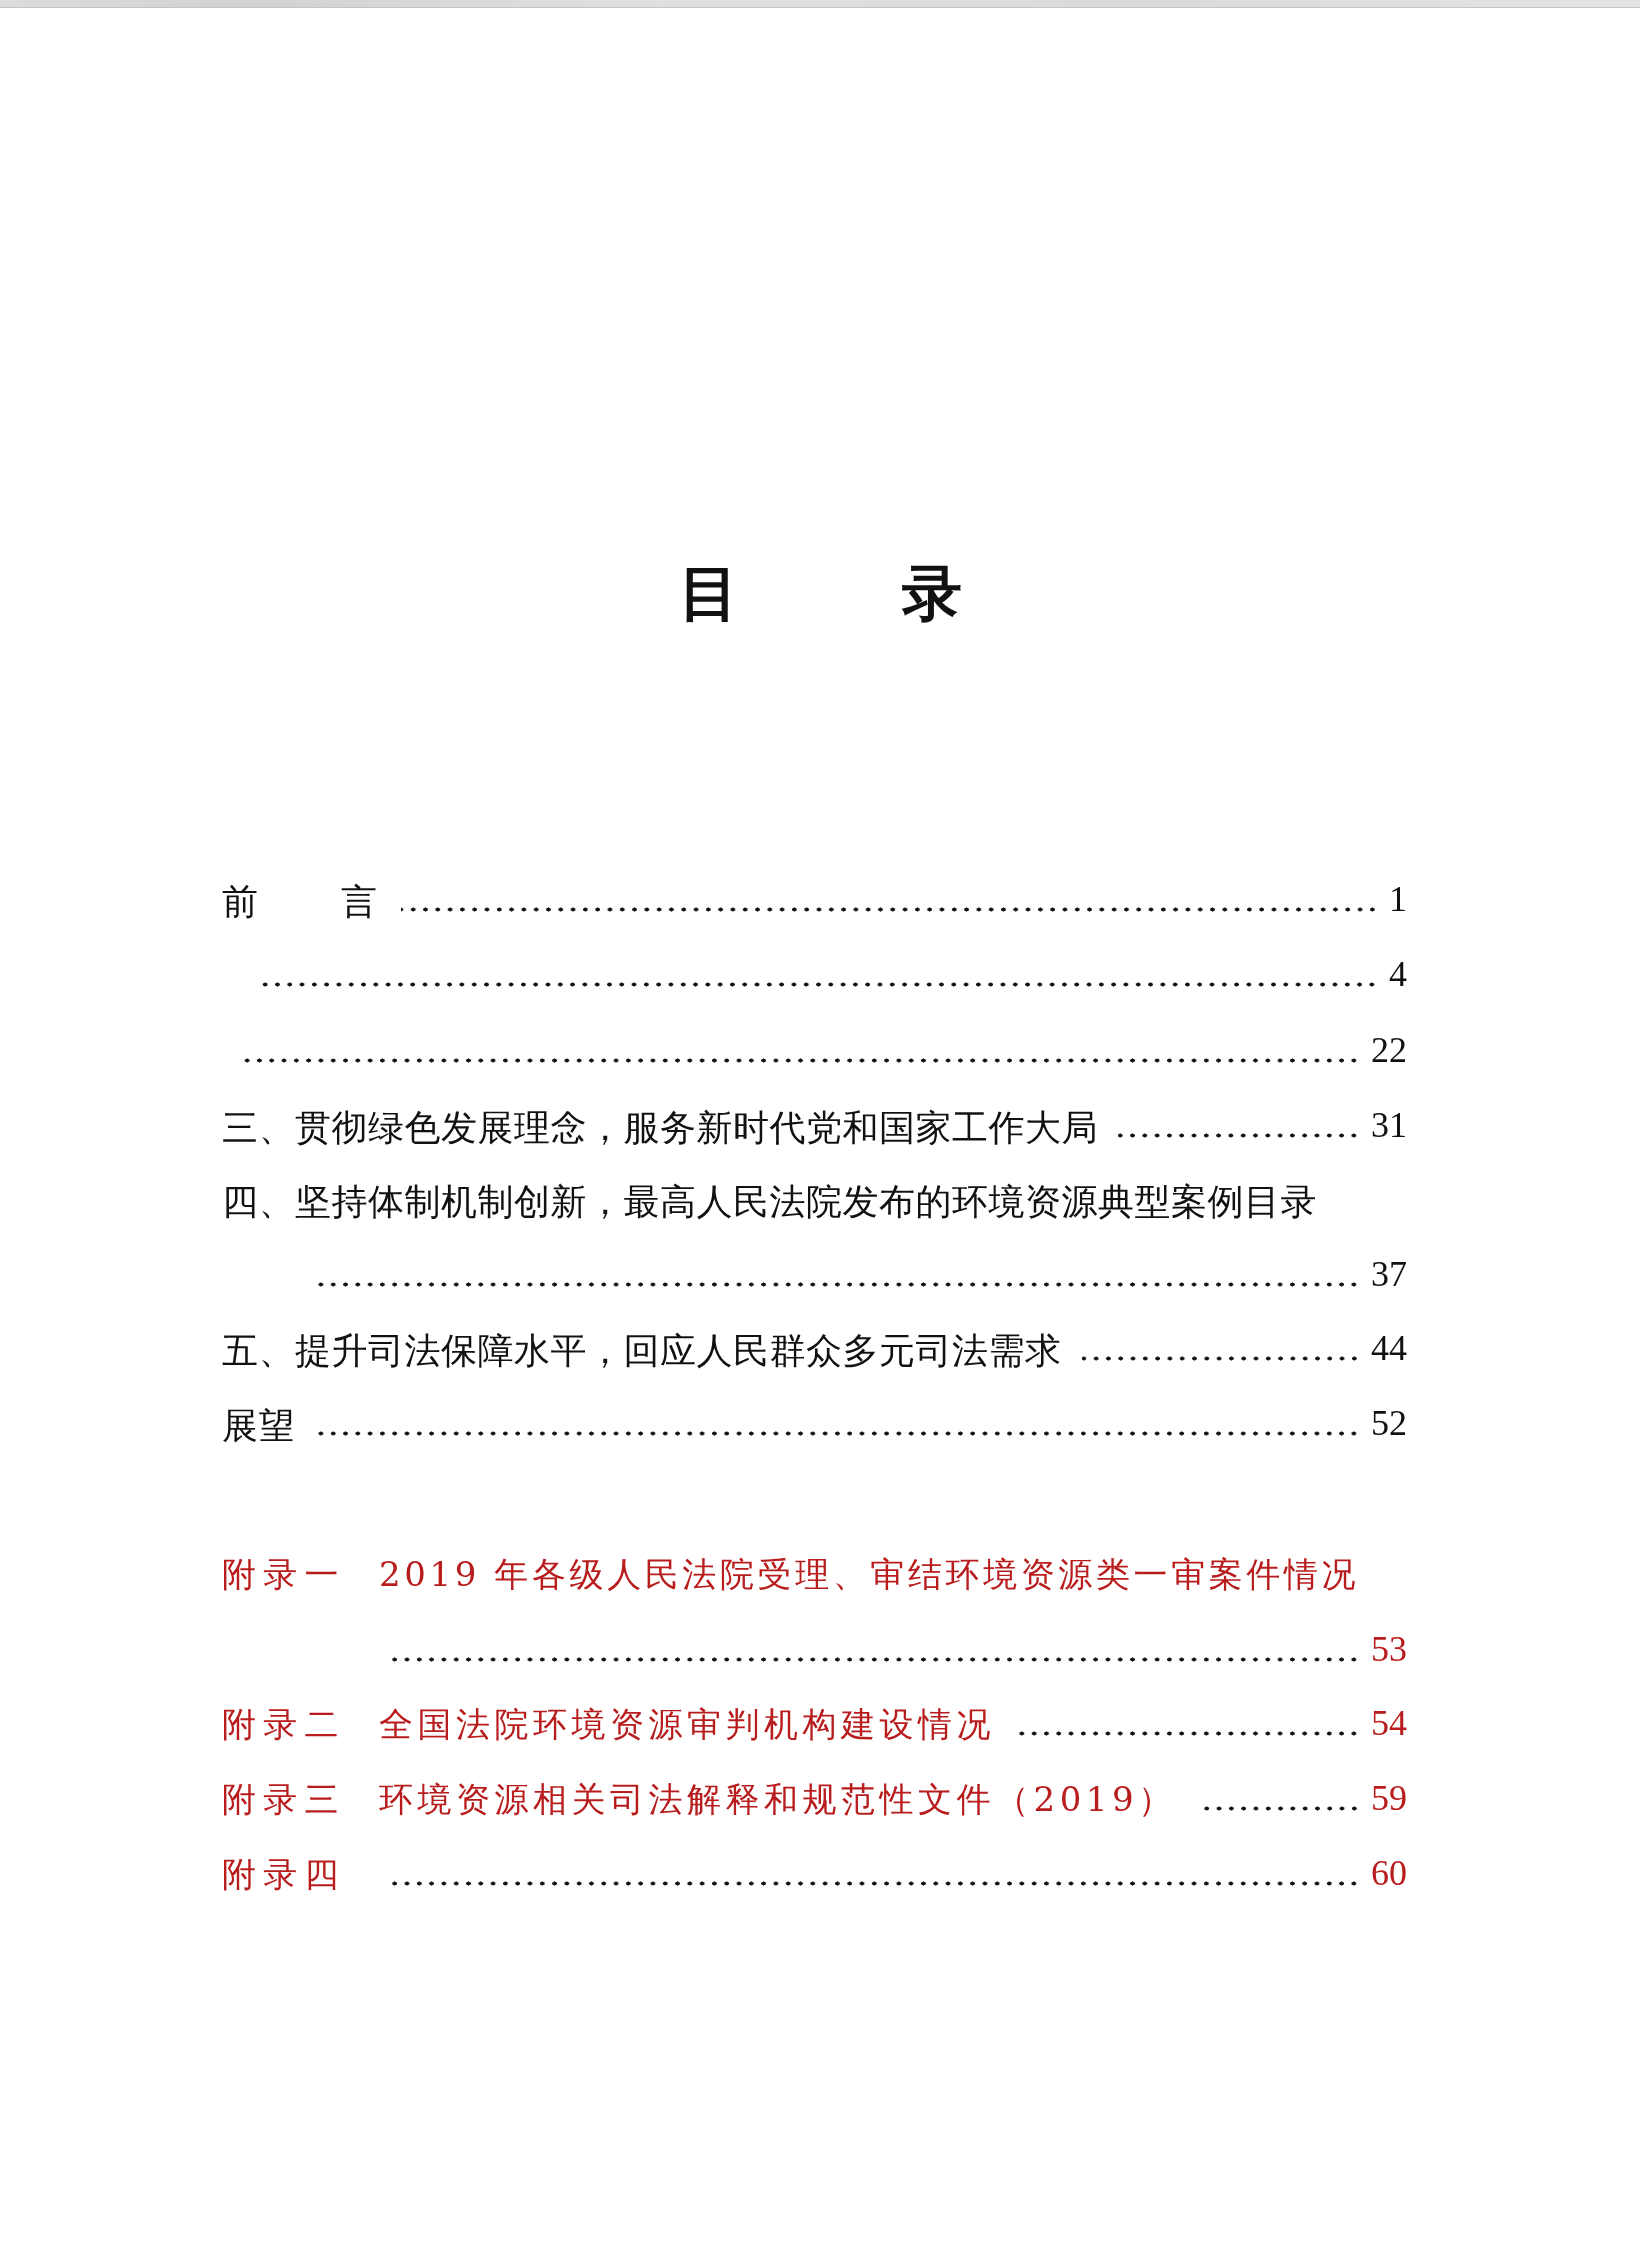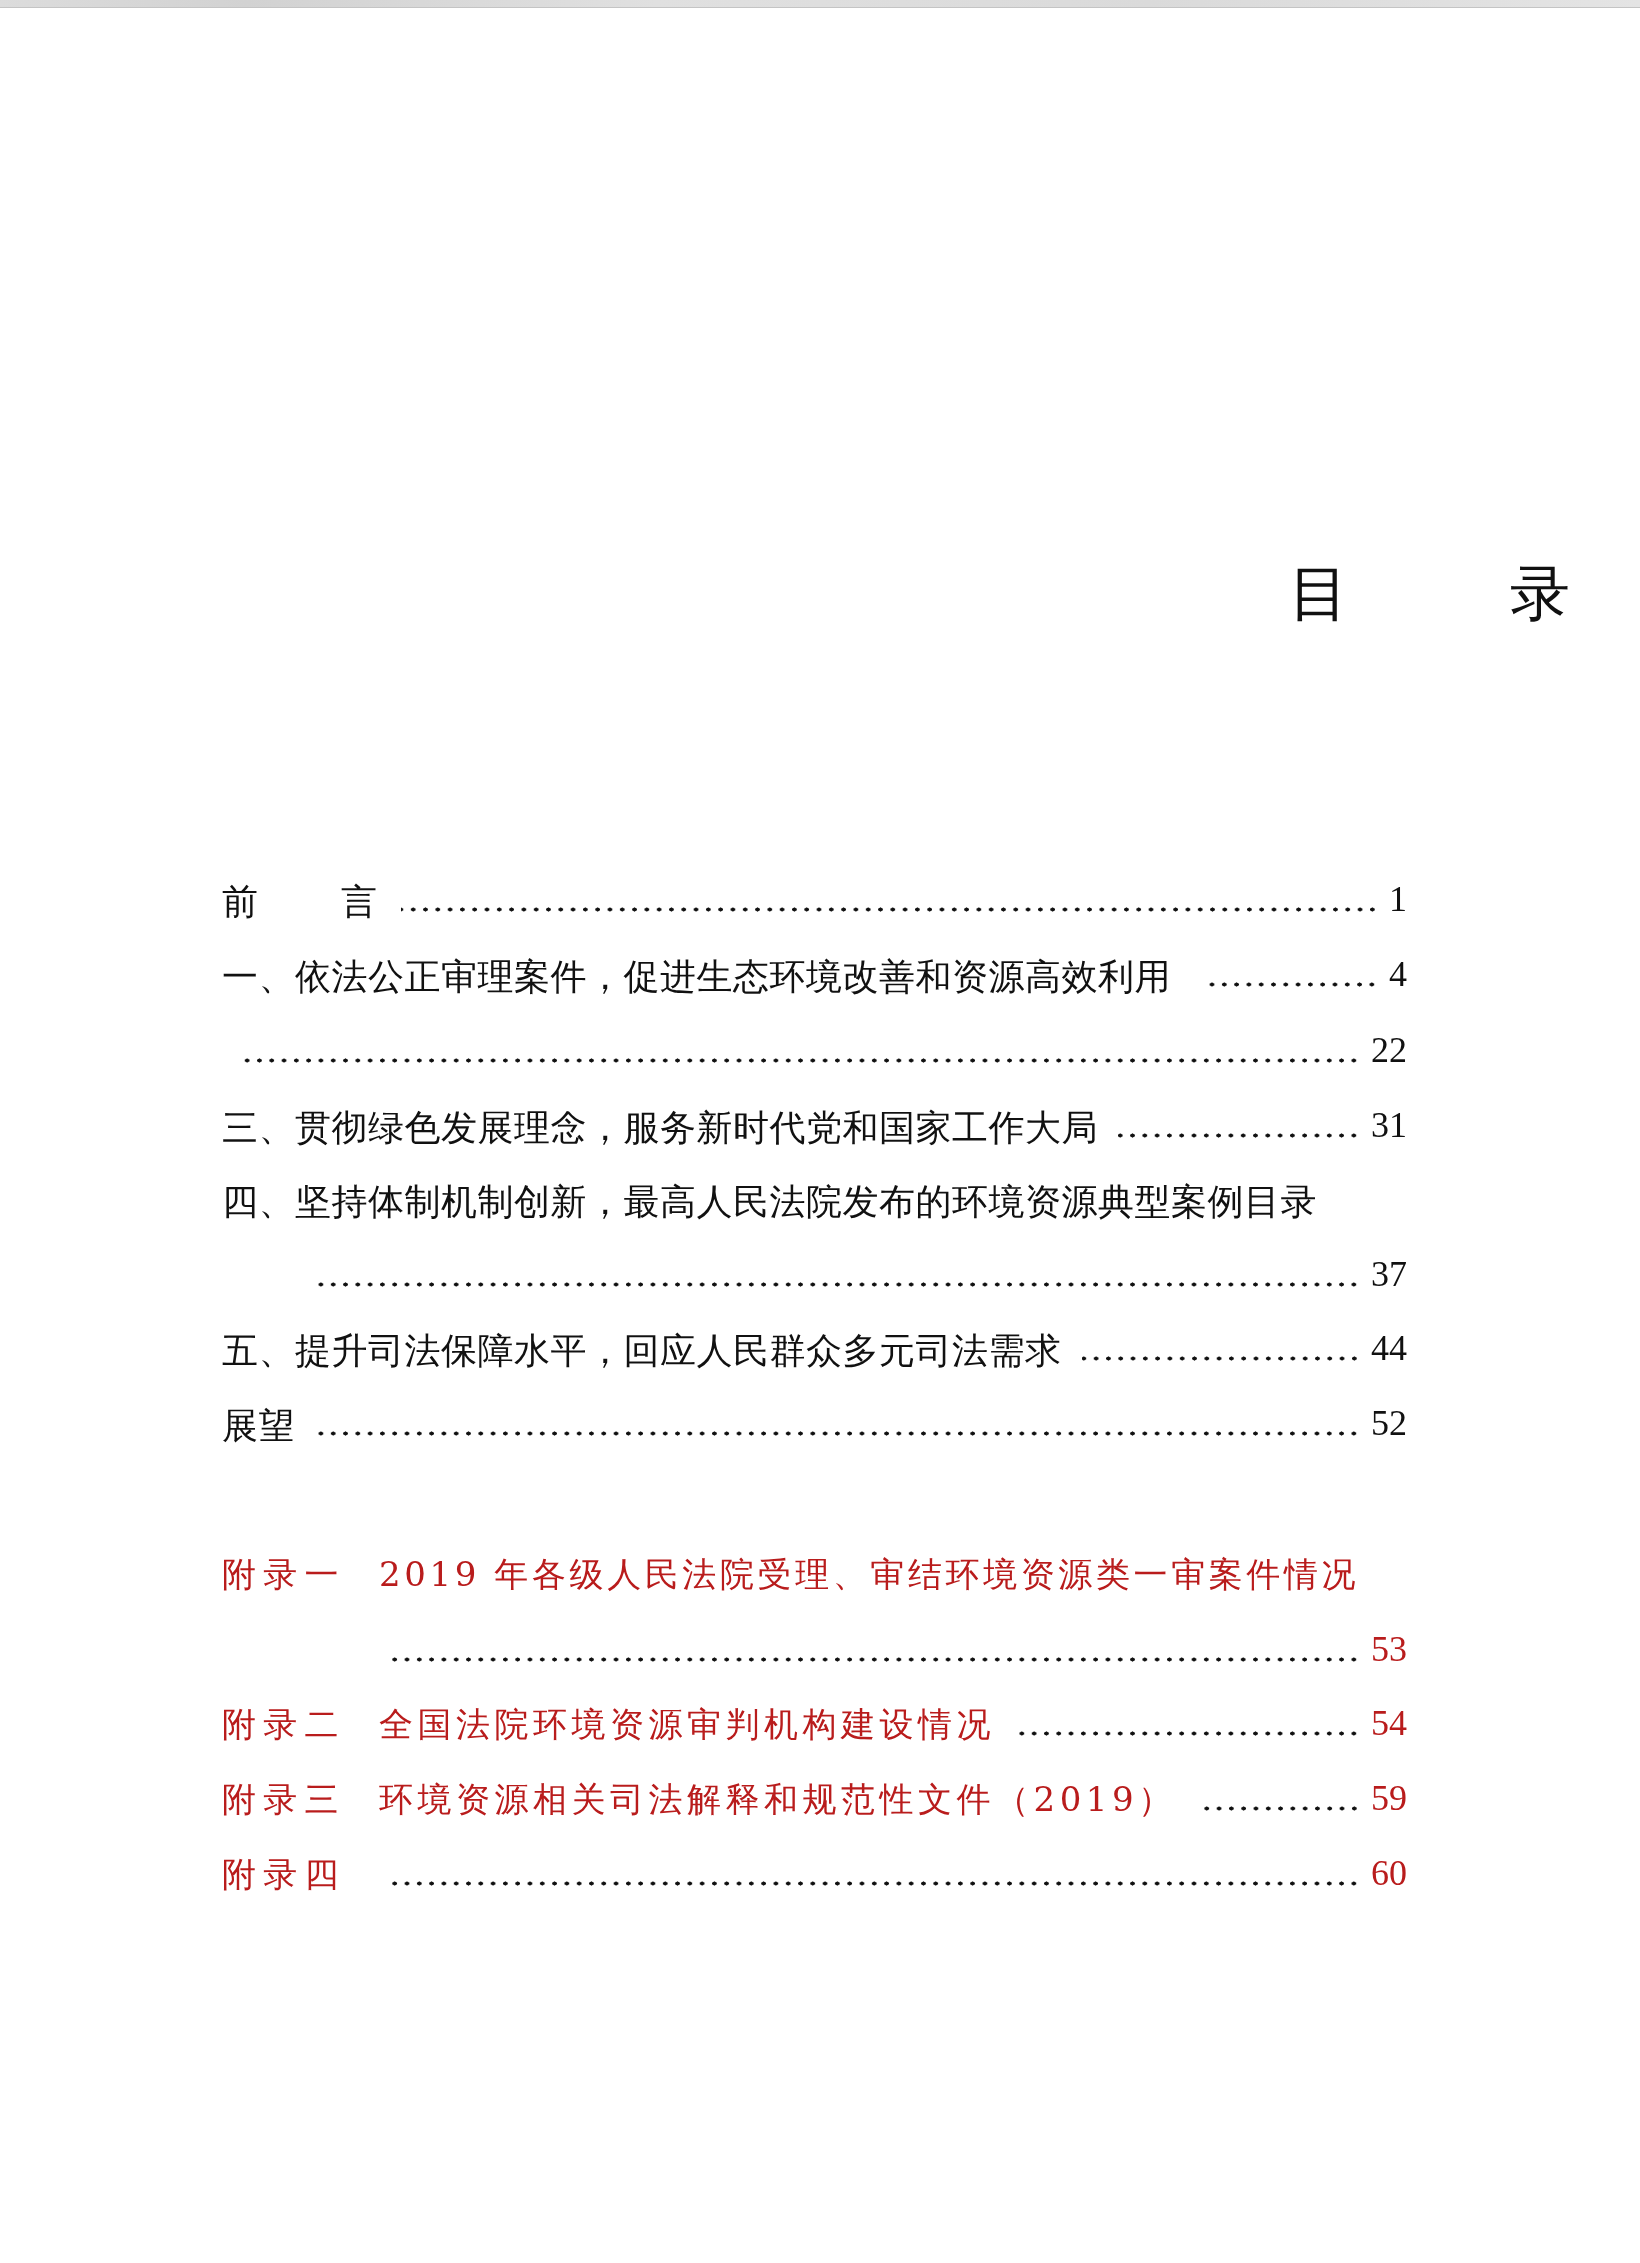--- a/index.html
+++ b/index.html
@@ -6,22 +6,22 @@
   body {
     width: 1641px; height: 2263px; background: #ffffff; position: relative; overflow: hidden;
     font-family: "DejaVu Serif", "Liberation Serif", serif; color: #111;
   }
   .topbar {
     position: absolute; left: 0; top: 0; width: 1641px; height: 7.2px;
     background: linear-gradient(to right, #dcdcdc, #d2d2d2 15%, #e0e0e0 40%, #dadada 70%, #e4e4e4);
     border-bottom: 1.8px solid #c4c4c4;
   }
   .title {
-    position: absolute; left: 0; top: 550px; width: 1641px; text-align: right;
-    font-size: 60px; font-weight: normal; line-height: 87px; letter-spacing: 71px; text-indent: 71px;
+    position: absolute; left: 0; top: 550px; width: 1641px; text-align: center;
+    font-size: 60px; font-weight: bold; line-height: 87px; letter-spacing: 71px; text-indent: 71px;
   }
   .row {
     position: absolute; left: 222px; width: 1185px; height: 54px;
     display: flex; align-items: flex-start; font-size: 36px; white-space: nowrap;
   }
   .row .text { flex: 0 0 auto; letter-spacing: 0.5px; }
   .row .leader {
     flex: 1 1 auto; height: 5.4px; margin: 0 11px 0 20px;
     background-image: radial-gradient(circle, #111 2px, transparent 2.4px);
     background-size: 12.3px 5.4px; background-repeat: repeat-x; background-position: right center;
@@ -43,21 +43,20 @@
 
 <div class="title">目  录</div>
 
 <div class="row" style="top:878px">
   <span class="text" style="letter-spacing:23.5px">前　言</span>
   <span class="leader" style="margin-left:0"></span>
   <span class="page">1</span>
 </div>
 
 <div class="row" style="top:953px">
-  <span class="text">一、依法公正审理案件，促进生态环境改善和资源高效利用</span>
   <span class="leader" style="margin-left:36px"></span>
   <span class="page">4</span>
 </div>
 
 <div class="row" style="top:1029px">
   <span class="leader"></span>
   <span class="page">22</span>
 </div>
 
 <div class="row" style="top:1104px">

